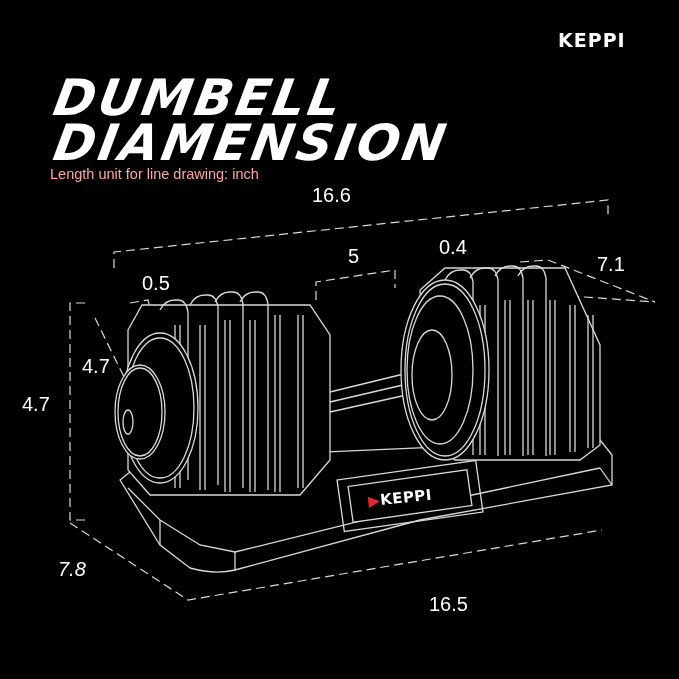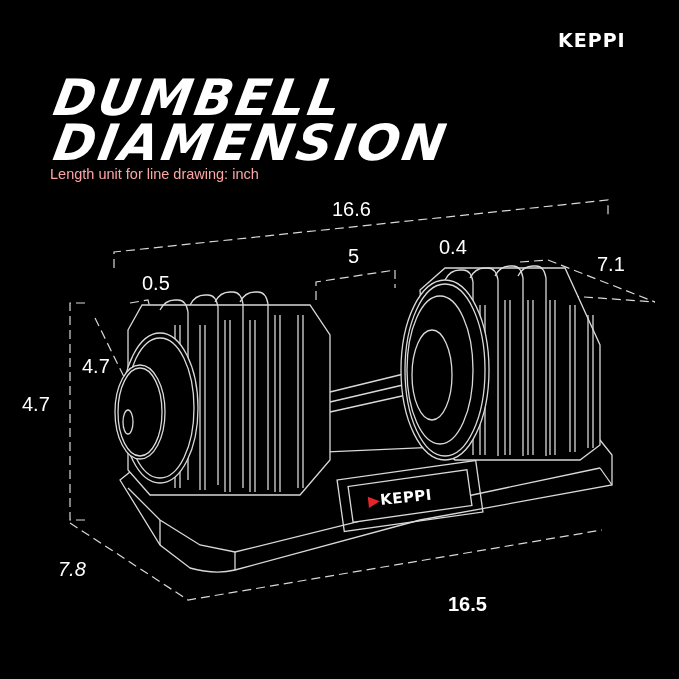--- a/index.html
+++ b/index.html
@@ -102,21 +102,21 @@
     <ellipse cx="445" cy="370" rx="40" ry="86"></ellipse>
     <ellipse cx="440" cy="370" rx="33" ry="74"></ellipse>
     <ellipse cx="432" cy="375" rx="20" ry="45"></ellipse>
   </g>
 </svg>
 
 <div style="position:absolute;left:368px;top:489px;transform:rotate(-6deg);font-family:'DejaVu Sans',sans-serif;font-weight:bold;font-size:15px;letter-spacing:0.5px;">
   <span style="color:#e3262c;">▶</span><span>KEPPI</span>
 </div>
 
-<div class="dim" style="left:312px;top:198px;margin-left:20px;">16.6</div>
+<div class="dim" style="left:312px;top:184px;">16.6</div>
 <div class="dim" style="left:348px;top:245px;">5</div>
 <div class="dim" style="left:439px;top:236px;">0.4</div>
 <div class="dim" style="left:597px;top:253px;">7.1</div>
 <div class="dim" style="left:142px;top:272px;text-align:center;">0.5</div>
 <div class="dim" style="left:82px;top:355px;">4.7</div>
 <div class="dim" style="left:22px;top:393px;">4.7</div>
 <div class="dim" style="left:58px;top:558px;font-style:italic;">7.8</div>
-<div class="dim" style="left:448px;top:593px;font-weight:bold;">16.5</div>
+<div class="dim" style="left:429px;top:593px;">16.5</div>
 
 </body></html>

